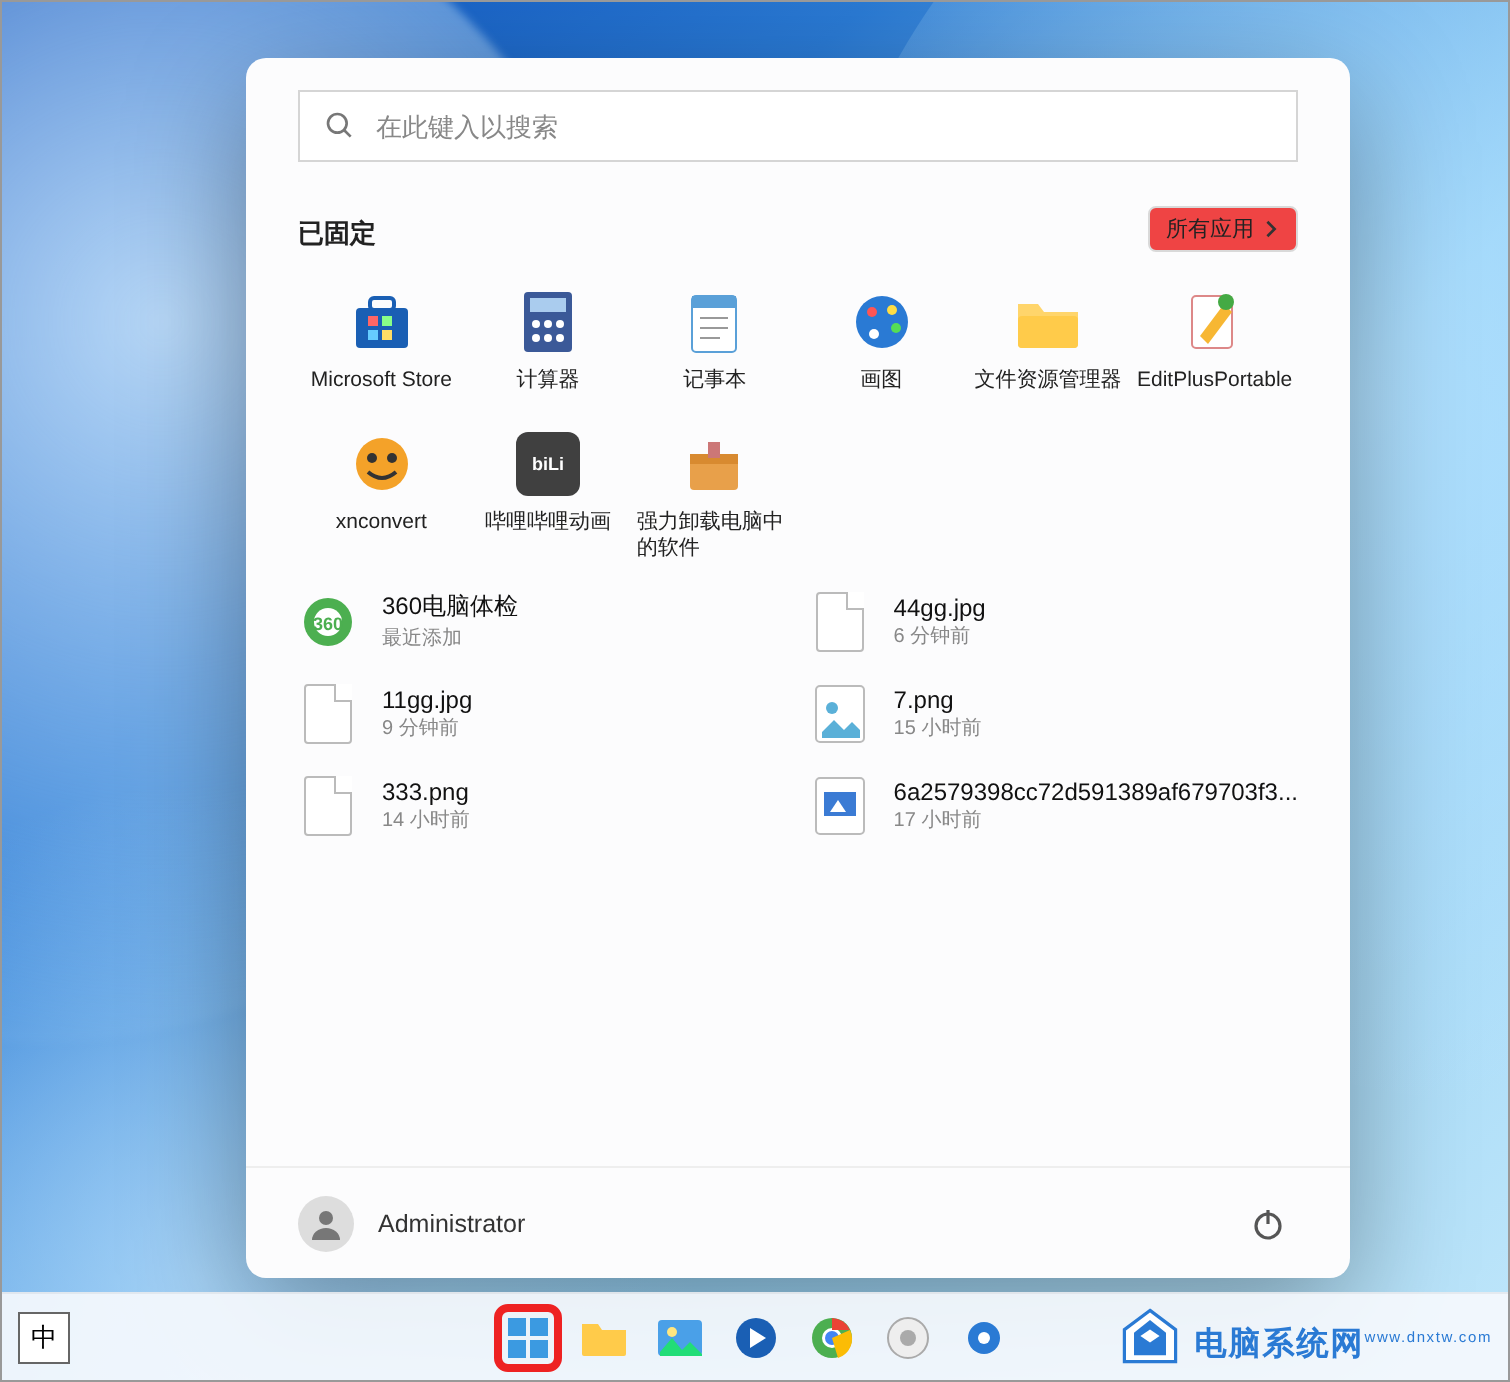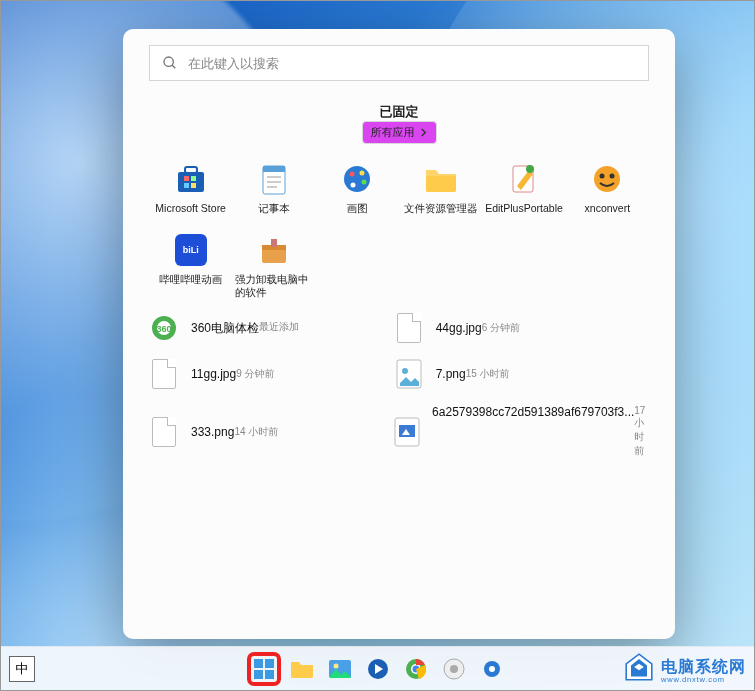--- a/index.html
+++ b/index.html
@@ -28,27 +28,27 @@
   height:36px; border:1px solid #d5d5d5; border-radius:0;
   background:#fff; padding:0 12px; color:#777;
 }
 .searchbar svg { width:16px; height:16px; flex-shrink:0; }
 .searchbar input {
   border:none; outline:none; flex:1; font-size:13px; color:#333; background:transparent;
 }
 .searchbar input::placeholder { color:#888; }
 
 .section-head {
-  display:flex; justify-content:space-between; align-items:center;
-  margin-top:22px; margin-bottom:10px;flex-direction:column;
+  display:flex; justify-content:space-between; align-items:flex-end;
+  margin-top:22px; margin-bottom:10px;
 }
 .section-head h2 { font-size:13px; font-weight:600; color:#222; }
 .morebtn {
   display:flex; align-items:center; gap:4px;
-  font-size:11px; color:#222; background:#d946ef;
+  font-size:11px; color:#222; background:#ef4444;
   border:1px solid #d9d9d9; border-radius:4px;
   padding:3px 8px; cursor:pointer;
 }
 .morebtn svg { width:9px; height:9px; }
 
 .pinned-grid {
   display:grid; grid-template-columns:repeat(6,1fr);
   row-gap:10px; margin-top:4px;
 }
 .app-tile {
@@ -59,21 +59,21 @@
 .app-tile .ico {
   width:34px; height:34px; display:flex; align-items:center; justify-content:center;
   margin-bottom:6px;
 }
 .app-tile .label { font-size:10.5px; color:#222; text-align:left; line-height:1.25; max-width:78px; }
 .highlight-red { outline:4px solid #e22; outline-offset:-2px; }
 
 .rec-list { display:grid; grid-template-columns:1fr 1fr; column-gap:20px; row-gap:12px; margin-top:8px; }
 .rec-item { display:flex; align-items:center; gap:12px; cursor:pointer; padding:2px 0;}
 .rec-item .ficon { width:30px; height:30px; display:flex; align-items:center; justify-content:center; }
-.rec-item .ftxt { display:flex; flex-direction:row; }
+.rec-item .ftxt { display:flex; flex-direction:column; }
 .rec-item .fname { font-size:12px; color:#111; }
 .rec-item .fmeta { font-size:10px; color:#888; }
 
 .userbar {
   margin-top:auto; height:56px; border-top:1px solid #eee;
   display:flex; align-items:center; justify-content:space-between;
   margin-left:-26px; margin-right:-26px; padding:0 26px;
 }
 .userinfo { display:flex; align-items:center; gap:12px; cursor:pointer;}
 .userinfo .avatar { width:28px; height:28px; border-radius:50%; background:#ddd; display:flex; align-items:center; justify-content:center;}
@@ -86,21 +86,21 @@
   display:flex; align-items:center; justify-content:center; gap:10px;
   border-top:1px solid rgba(0,0,0,0.05);
 }
 .tb-left { position:absolute; left:8px; display:flex; align-items:center; }
 .ime-box { border:1px solid #666; width:26px; height:26px; display:flex; align-items:center; justify-content:center; font-size:13px; background:#fff;}
 .tb-icon { width:28px; height:28px; display:flex; align-items:center; justify-content:center; cursor:pointer; border-radius:4px;}
 .tb-start { outline:4px solid #e22; outline-offset:-1px; }
 
 .brand { position:absolute; right:8px; bottom:6px; display:flex; align-items:center; gap:6px; }
 .brand .logo { width:32px; height:32px; }
-.brand .btxt { display:flex; flex-direction:column; line-height:1.05;margin-top:10px;}
+.brand .btxt { display:flex; flex-direction:row; line-height:1.05;margin-top:10px;}
 .brand .bt1 { font-size:16px; font-weight:700; color:#2a7ad4; letter-spacing:1px;}
 .brand .bt2 { font-size:7.5px; color:#2a7ad4; letter-spacing:0.8px;}
 
 
 .sq { border-radius:6px; }
 .page-icon { width:24px; height:30px; border:1px solid #bbb; border-radius:2px; background:#fff; position:relative;}
 .page-icon::after{content:""; position:absolute; right:-1px; top:-1px; width:8px; height:8px; background:#fff; border-left:1px solid #bbb; border-bottom:1px solid #bbb;}
 </style>
 </head>
 <body>
@@ -139,20 +139,35 @@
             <rect x="10" y="14" width="5" height="5" fill="#f66"></rect>
             <rect x="17" y="14" width="5" height="5" fill="#8f8"></rect>
             <rect x="10" y="21" width="5" height="5" fill="#6cf"></rect>
             <rect x="17" y="21" width="5" height="5" fill="#fd6"></rect>
           </svg>
       </div>
       <span class="label">Microsoft Store</span>
     </div>
 
 
+    <div class="app-tile">
+      <div class="ico">
+        <svg width="30" height="34" viewBox="0 0 30 34">
+            <rect x="3" y="2" width="24" height="30" rx="2" fill="#3b5998"></rect>
+            <rect x="6" y="5" width="18" height="7" fill="#aaccee"></rect>
+            <circle cx="9" cy="18" r="2" fill="#fff"></circle>
+            <circle cx="15" cy="18" r="2" fill="#fff"></circle>
+            <circle cx="21" cy="18" r="2" fill="#fff"></circle>
+            <circle cx="9" cy="25" r="2" fill="#fff"></circle>
+            <circle cx="15" cy="25" r="2" fill="#fff"></circle>
+            <circle cx="21" cy="25" r="2" fill="#fff"></circle>
+          </svg>
+      </div>
+      <span class="label">计算器</span>
+    </div>
 
     <div class="app-tile">
       <div class="ico">
         <svg width="30" height="34" viewBox="0 0 30 34">
             <rect x="4" y="4" width="22" height="28" rx="2" fill="#fff" stroke="#5aa0d8" stroke-width="1"></rect>
             <rect x="4" y="4" width="22" height="6" fill="#5aa0d8"></rect>
             <line x1="8" y1="15" x2="22" y2="15" stroke="#999"></line>
             <line x1="8" y1="20" x2="22" y2="20" stroke="#999"></line>
             <line x1="8" y1="25" x2="18" y2="25" stroke="#999"></line>
           </svg>
@@ -201,21 +216,21 @@
             <circle cx="12" cy="14" r="2.5" fill="#333"></circle>
             <circle cx="22" cy="14" r="2.5" fill="#333"></circle>
             <path d="M10 21 q7 6 14 0" stroke="#333" stroke-width="2" fill="none"></path>
           </svg>
       </div>
       <span class="label">xnconvert</span>
     </div>
 
     <div class="app-tile">
       <div class="ico">
-        <div class="sq" style="width:32px;height:32px;background:#1d4ed8;color:#fff;font-size:9px;font-weight:700;display:flex;align-items:center;justify-content:center;">biLi</div>
+        <div class="sq" style="width:32px;height:32px;background:#404040;color:#fff;font-size:9px;font-weight:700;display:flex;align-items:center;justify-content:center;">biLi</div>
       </div>
       <span class="label">哔哩哔哩动画</span>
     </div>
 
     <div class="app-tile">
       <div class="ico">
         <svg width="32" height="30" viewBox="0 0 32 30">
             <rect x="4" y="10" width="24" height="18" rx="2" fill="#e8a04a"></rect>
             <rect x="4" y="10" width="24" height="5" fill="#d88a30"></rect>
             <rect x="13" y="4" width="6" height="8" fill="#c77"></rect>
@@ -296,20 +311,37 @@
           </svg>
         </div>
       <div class="ftxt">
           <span class="fname">6a2579398cc72d591389af679703f3...</span>
           <span class="fmeta">17 小时前</span>
         </div>
     </div>
 
   </div>
 
+  <div class="userbar">
+    <div class="userinfo">
+      <div class="avatar">
+        <svg width="18" height="18" viewBox="0 0 18 18" fill="#777">
+            <circle cx="9" cy="6" r="3.5"></circle>
+            <path d="M2 17 a7 6 0 0 1 14 0 z"></path>
+          </svg>
+      </div>
+      <span class="uname">Administrator</span>
+    </div>
+    <div class="powerbtn">
+      <svg width="18" height="18" viewBox="0 0 18 18" fill="none" stroke="#555" stroke-width="1.6">
+          <circle cx="9" cy="10" r="6"></circle>
+          <line x1="9" y1="2" x2="9" y2="9"></line>
+        </svg>
+    </div>
+  </div>
 
 </div>
 
 <div class="taskbar">
   <div class="tb-left">
     <div class="ime-box">
         <span>中</span>
       </div>
   </div>
 

